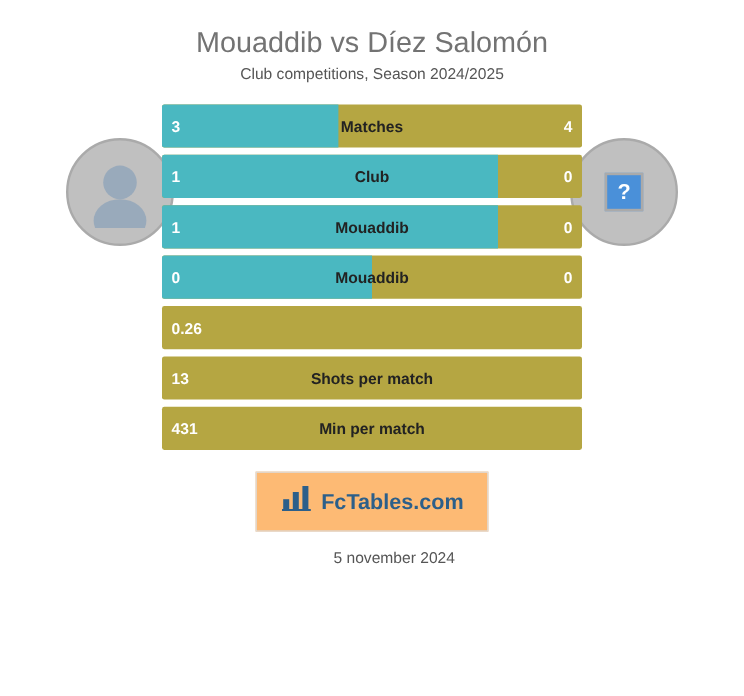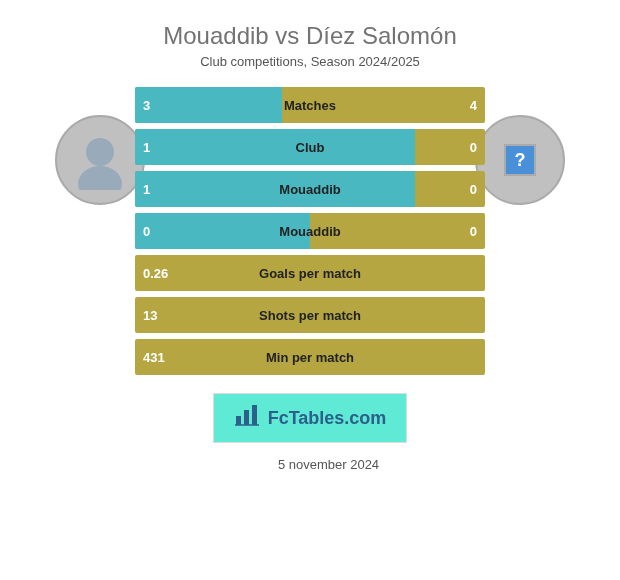--- a/index.html
+++ b/index.html
@@ -144,21 +144,21 @@
     }
 
     .logo-container {
       margin-top: 18px;
       margin-bottom: 8px;
       display: flex;
       justify-content: center;
     }
 
     .logo-box {
-      background: #5eead4;
+      background: #fdba74;
       border: 1px solid #ddd;
       padding: 8px 20px;
       display: flex;
       align-items: center;
       gap: 8px;
     }
 
     .logo-icon {
       font-size: 22px;
       color: #2c5f8a;
@@ -218,21 +218,20 @@
       </div>
       <div class="stat-row">
         <div class="stat-bar-bg"></div>
         <div class="stat-bar-fill" style="width: 50%;"></div>
         <div class="stat-label">Mouaddib</div>
         <div class="stat-left-val">0</div>
         <div class="stat-right-val">0</div>
       </div>
       <div class="stat-row stat-row-single">
         <div class="stat-bar-bg"></div>
-        <div class="stat-label">Goals per match</div>
         <div class="stat-left-val">0.26</div>
       </div>
       <div class="stat-row stat-row-single">
         <div class="stat-bar-bg"></div>
         <div class="stat-label">Shots per match</div>
         <div class="stat-left-val">13</div>
       </div>
       <div class="stat-row stat-row-single">
         <div class="stat-bar-bg"></div>
         <div class="stat-label">Min per match</div>

